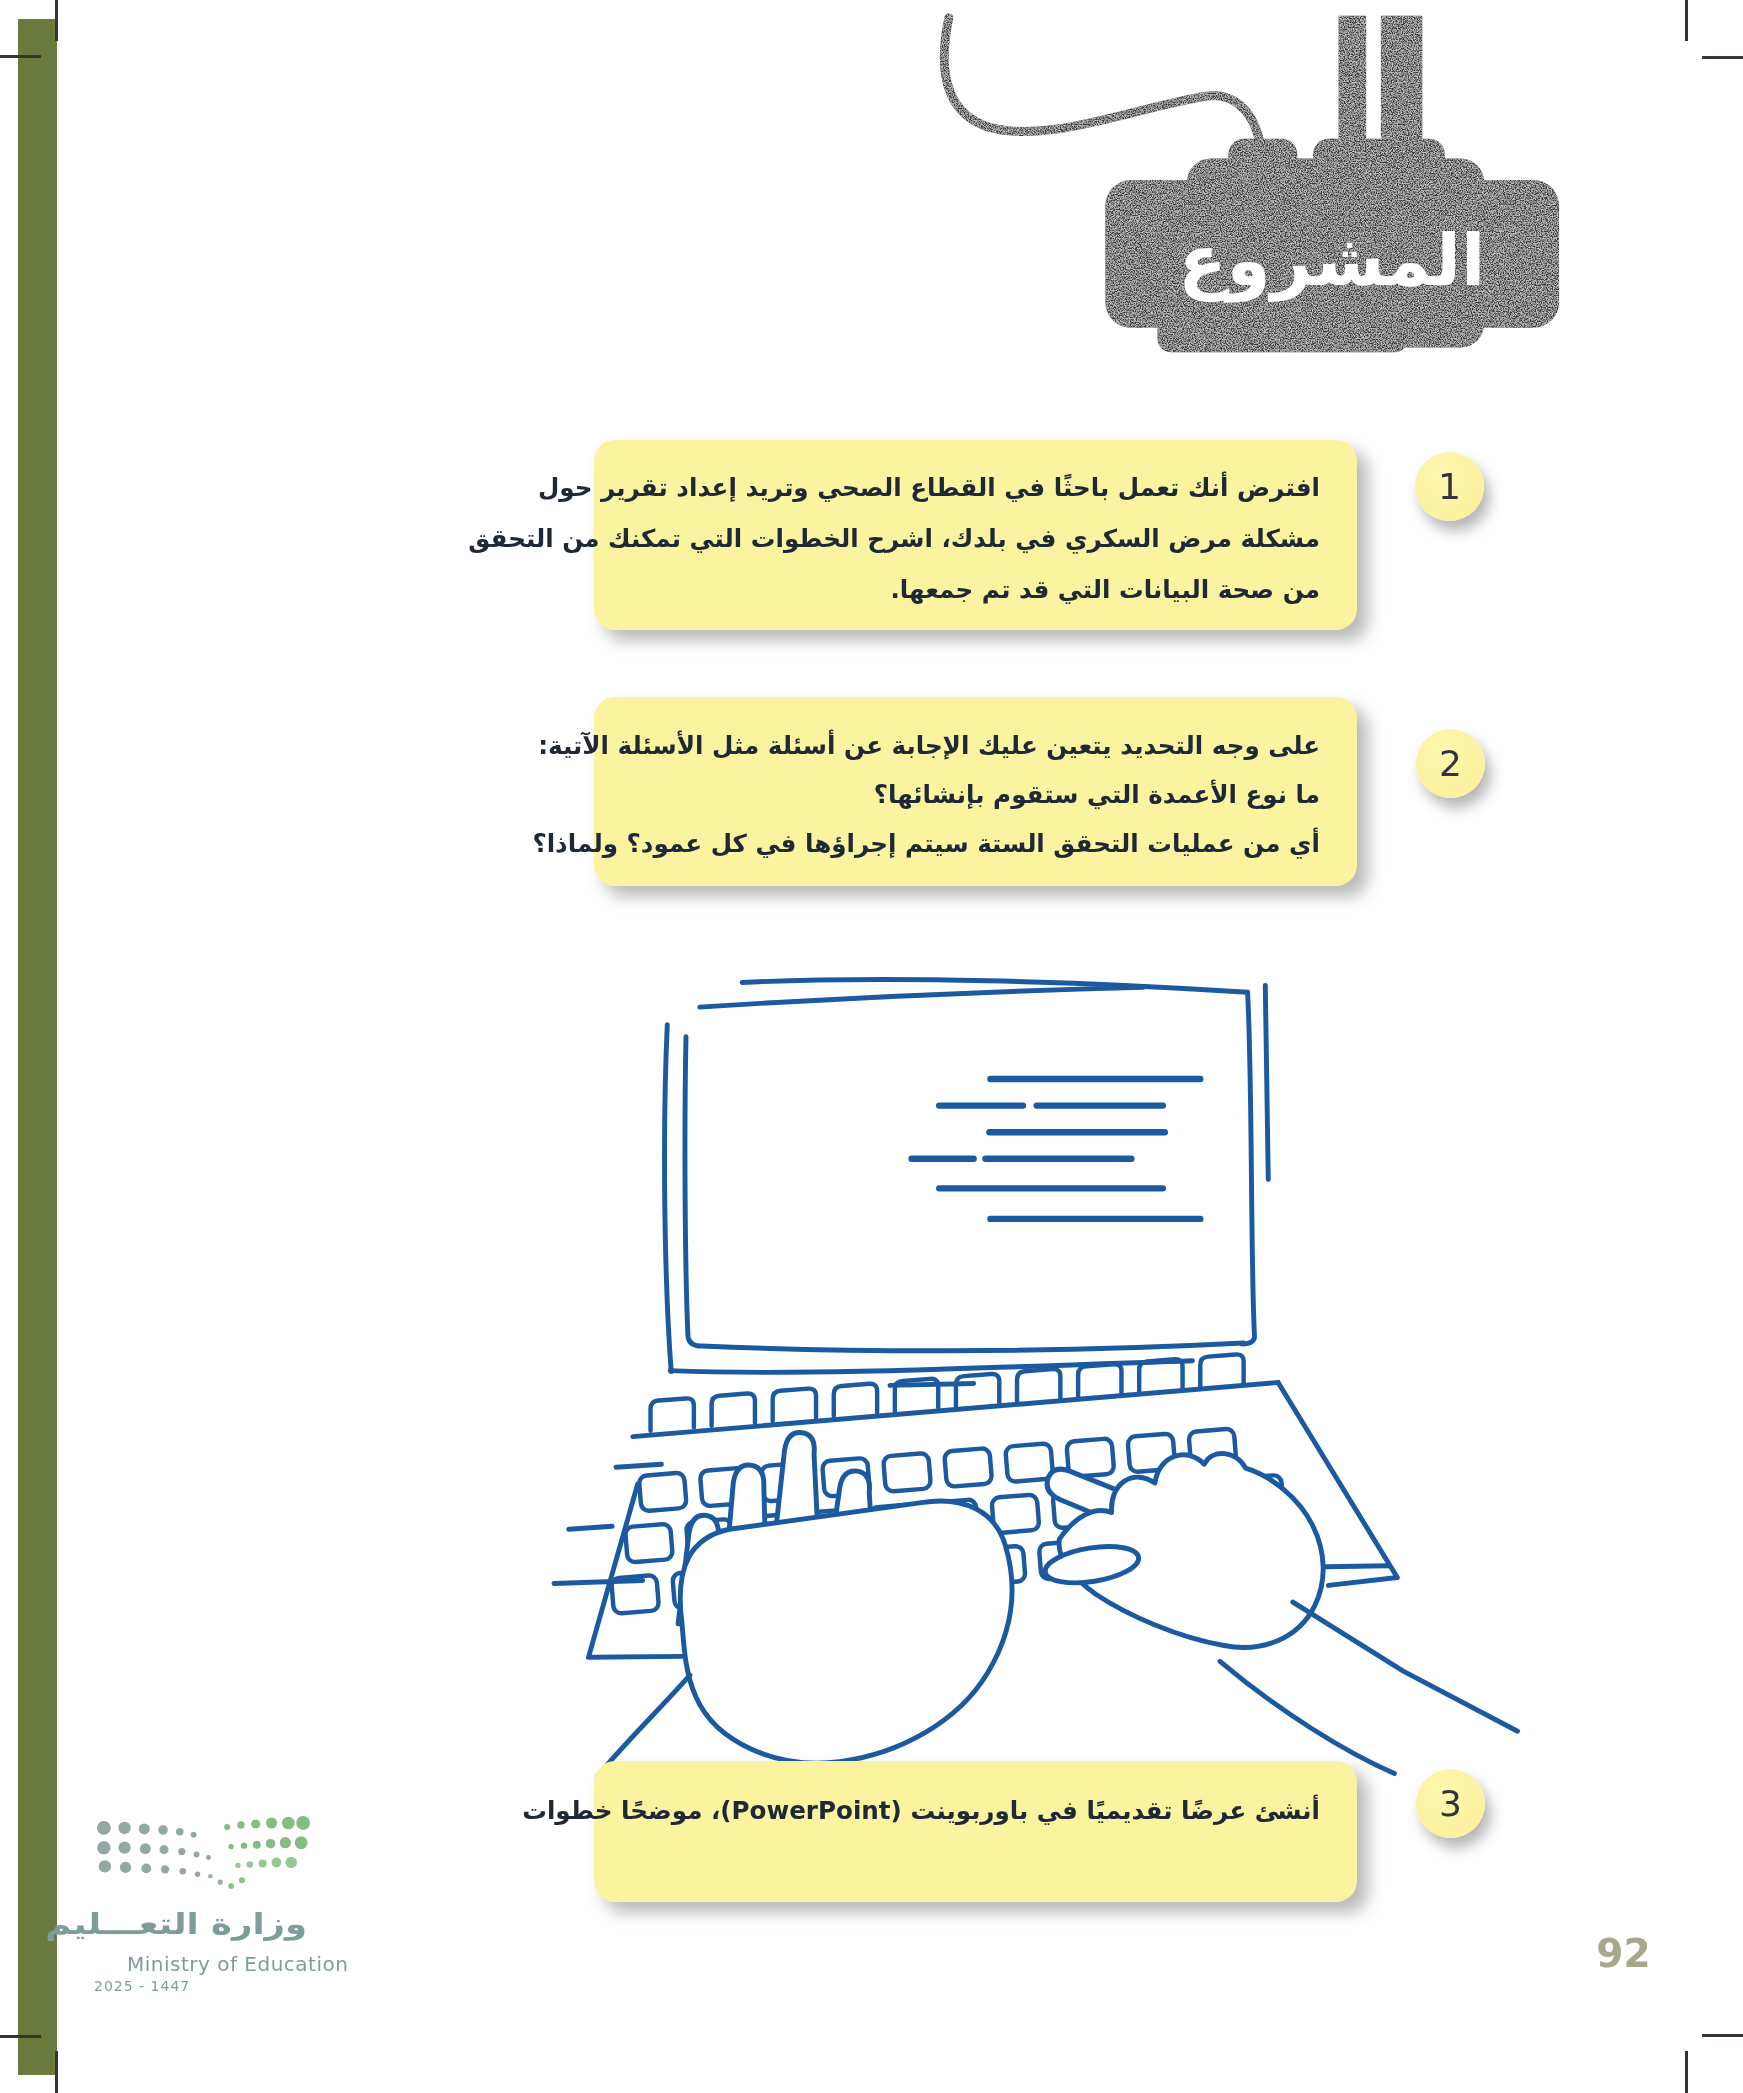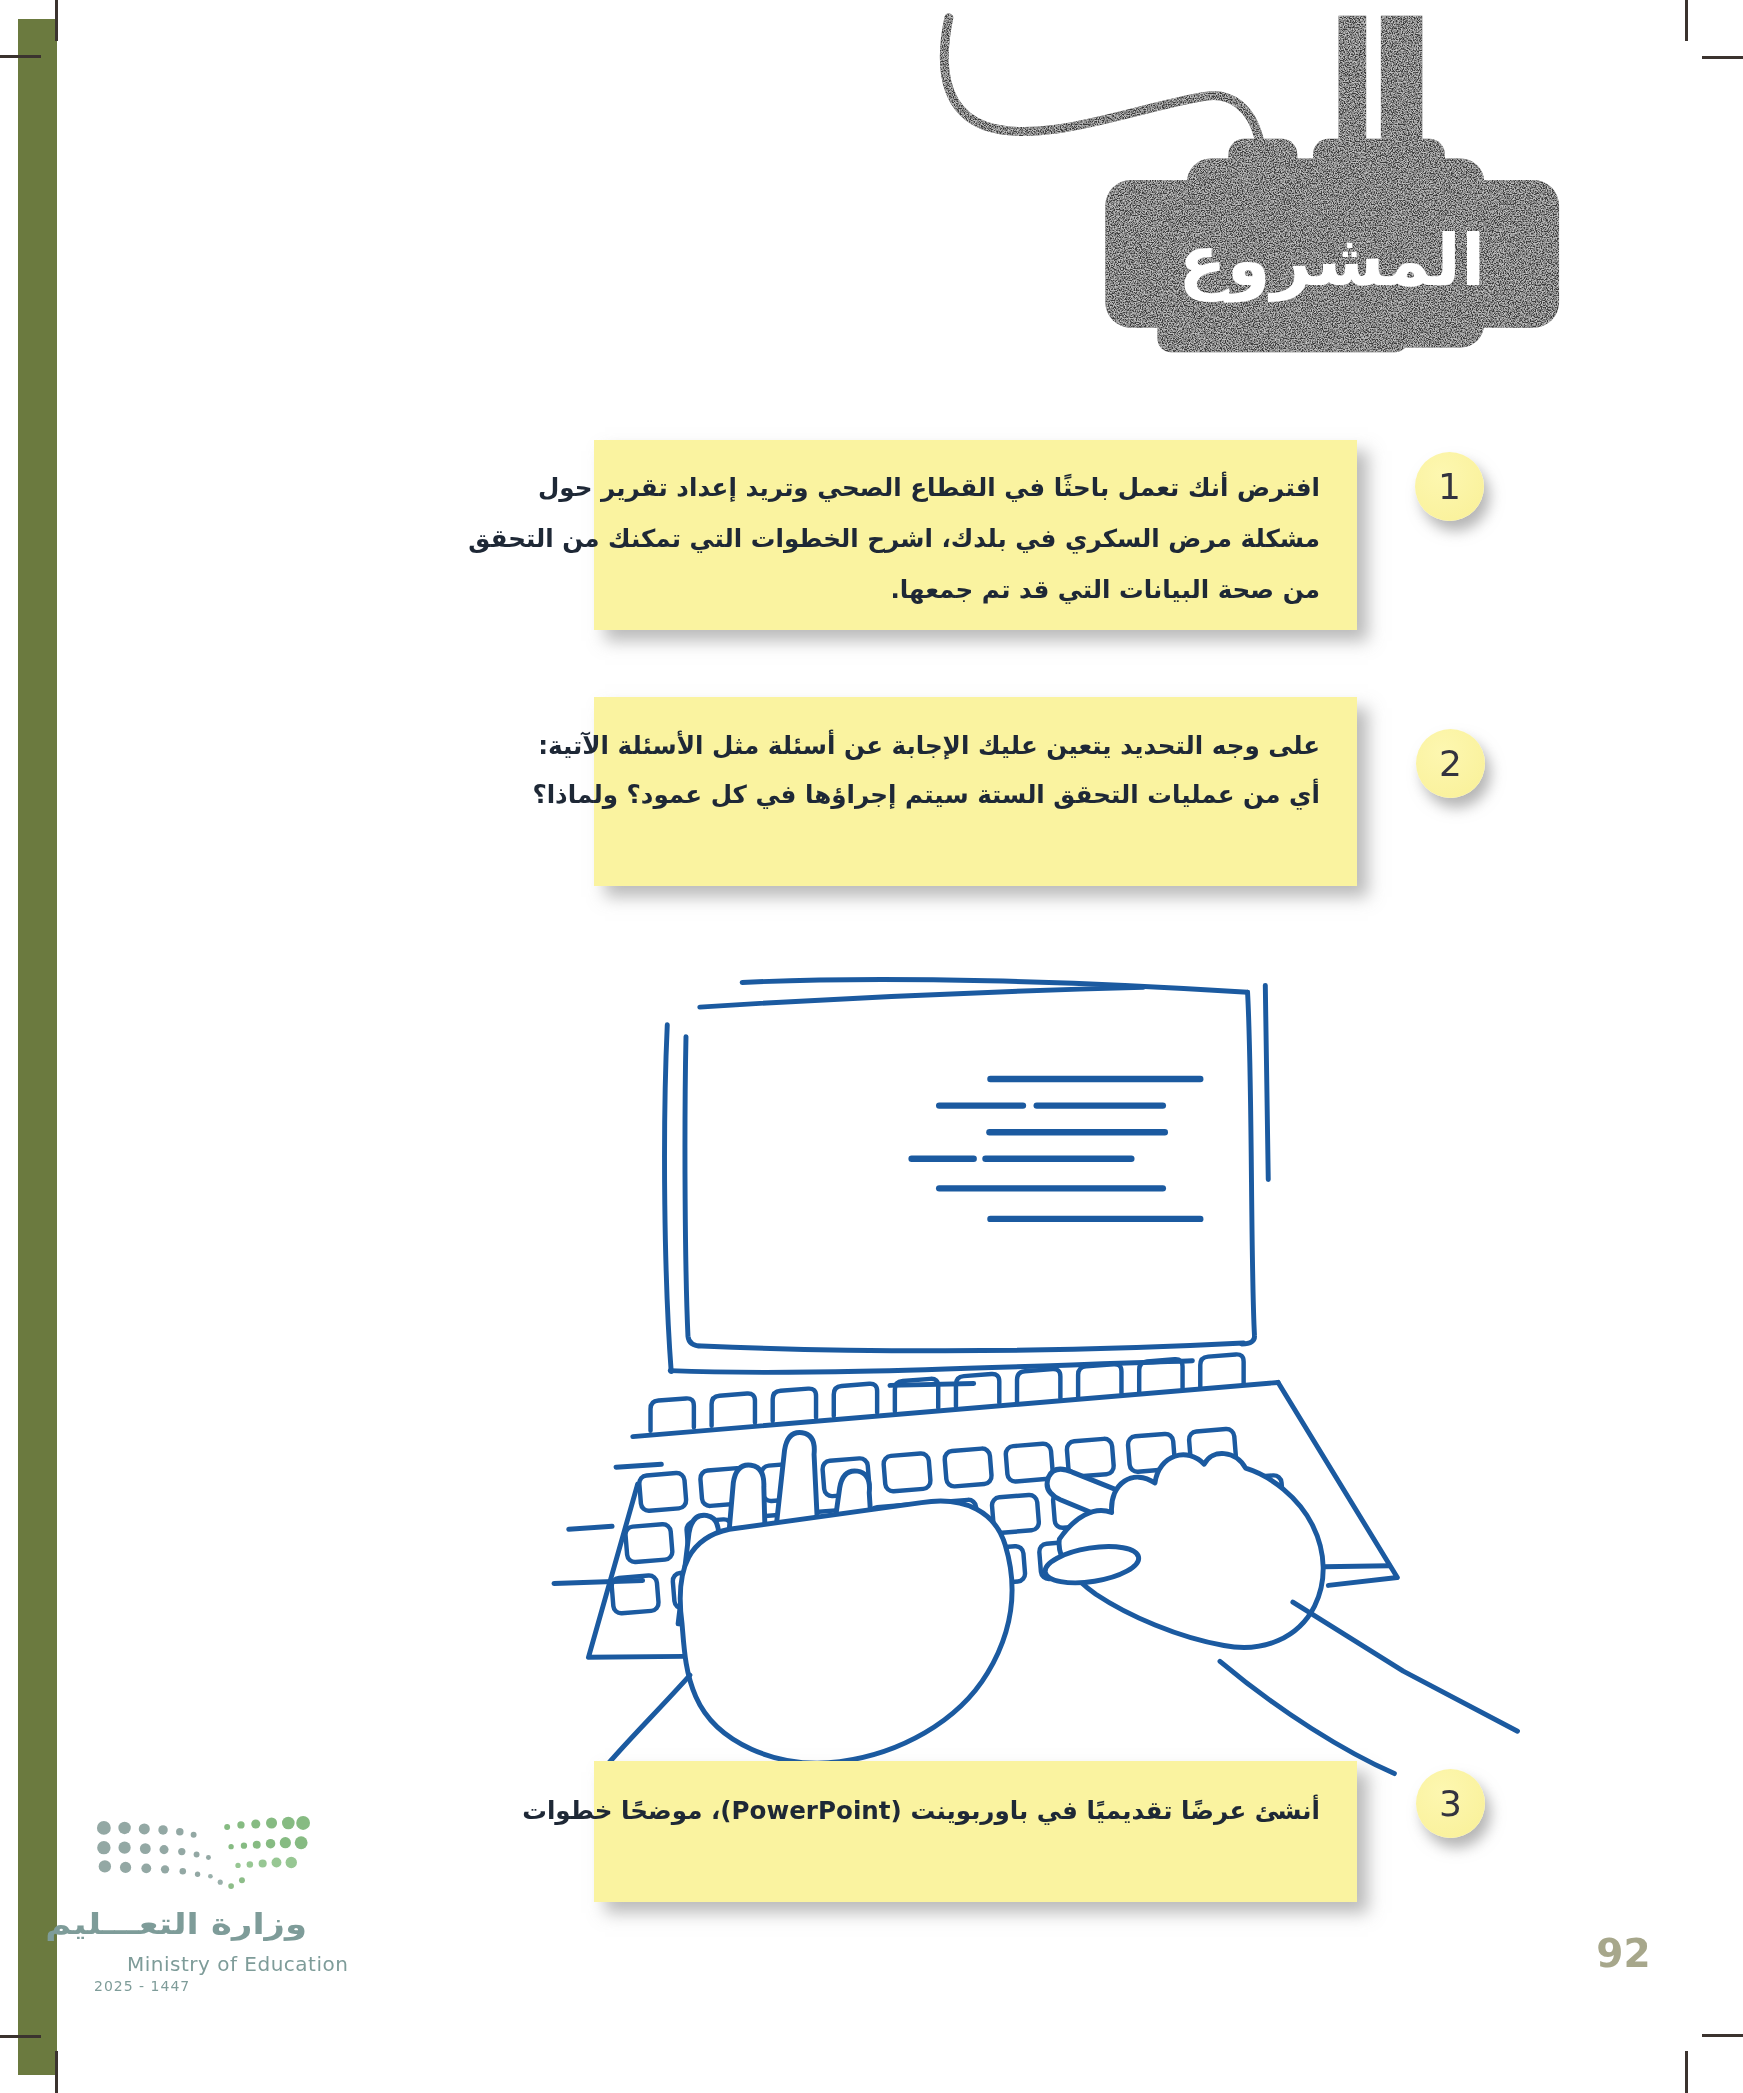--- a/index.html
+++ b/index.html
@@ -6,21 +6,21 @@
   .page{
     position:relative;width:1744px;height:2093px;background:#ffffff;overflow:hidden;
     font-family:"DejaVu Sans","Liberation Sans",sans-serif;
   }
   .olive-bar{position:absolute;left:17.7px;top:18.7px;width:39px;height:2056px;background:#6b7a3f;}
   .crop{position:absolute;background:#3b332f;}
   .task-box{
     position:absolute;left:594px;width:763px;background:#faf3a0;
     box-shadow:10.8px 10.8px 15.8px rgba(120,120,120,.50);
     direction:rtl;text-align:right;color:#1e2836;font-weight:bold;font-size:24.6px;
-    padding:0 37px 0 29.6px;box-sizing:border-box;
+    padding:0 37px 0 29.6px;box-sizing:border-box;border-radius:21px;
   }
   .task-box .tline{display:block;white-space:nowrap;}
   .box-1{top:440px;height:190px;padding-top:21.7px;line-height:51px;}
   .box-2{top:697px;height:189px;padding-top:23.6px;line-height:49px;}
   .box-3{top:1761px;height:141px;padding-top:27.6px;line-height:44px;}
   .num-badge{
     position:absolute;width:69px;height:69px;border-radius:50%;
     background:radial-gradient(circle at 38% 32%,#fdf7b0,#f9f097);
     box-shadow:5.9px 9.9px 13.8px rgba(120,120,120,.55);
     display:flex;align-items:center;justify-content:center;
@@ -92,20 +92,21 @@
     <span class="tline">افترض أنك تعمل باحثًا في القطاع الصحي وتريد إعداد تقرير حول</span>
     <span class="tline">مشكلة مرض السكري في بلدك، اشرح الخطوات التي تمكنك من التحقق</span>
     <span class="tline">من صحة البيانات التي قد تم جمعها.</span>
   </div>
   <div class="num-badge badge-1">
     <span>1</span>
   </div>
 
   <div class="task-box box-2">
     <span class="tline">على وجه التحديد يتعين عليك الإجابة عن أسئلة مثل الأسئلة الآتية:</span>
+    <span class="tline">ما نوع الأعمدة التي ستقوم بإنشائها؟</span>
     <span class="tline">أي من عمليات التحقق الستة سيتم إجراؤها في كل عمود؟ ولماذا؟</span>
   </div>
   <div class="num-badge badge-2">
     <span>2</span>
   </div>
 
   <svg class="laptop-svg" width="1143" height="867" viewBox="420 960 1160 880">
     <g>
       <path class="sk" d="M753,997 C900,990 1100,996 1266,1007"></path>
       <path class="sk" d="M710,1022 C850,1013 1000,1006 1160,1002"></path>

